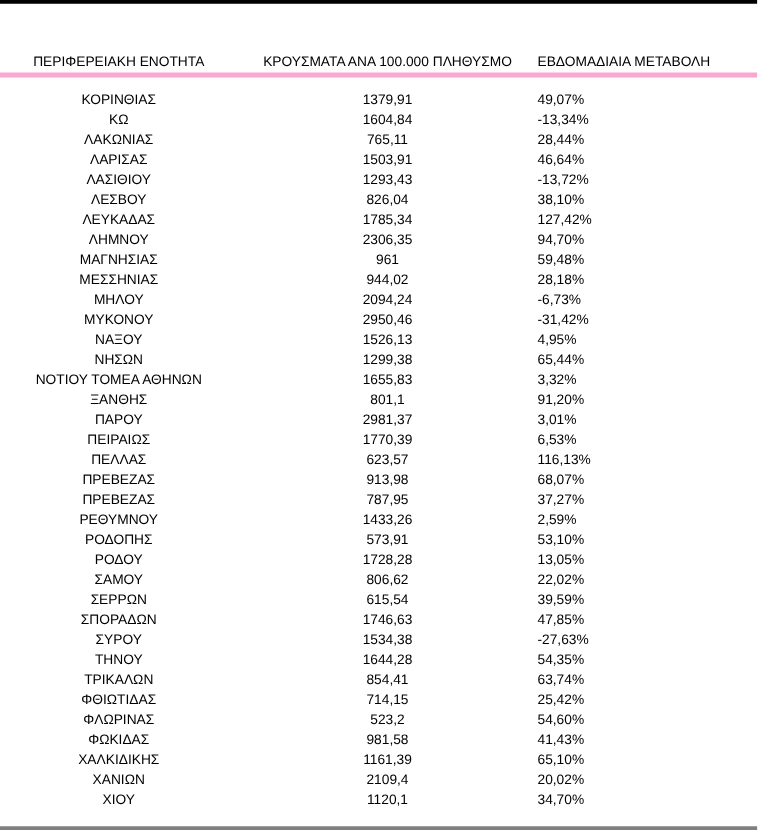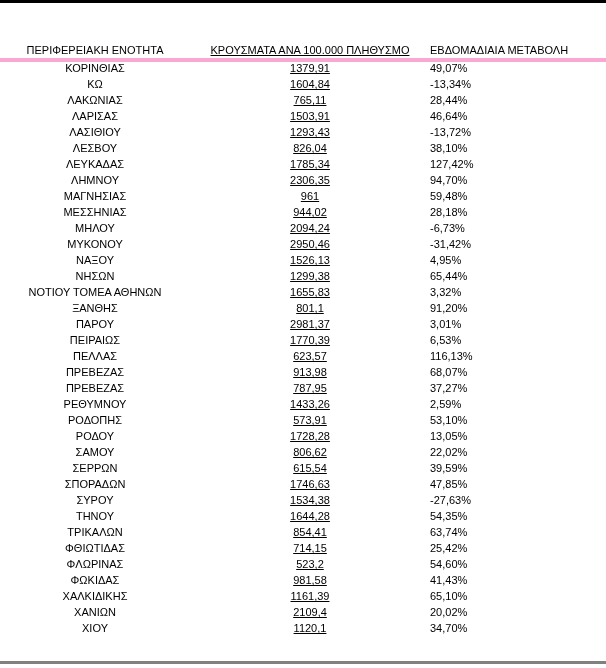--- a/index.html
+++ b/index.html
@@ -31,39 +31,38 @@
     left: 0;
     width: 100%;
     height: 16px;
     display: flex;
     align-items: center;
     border-bottom: 4px solid #f9a8d4;
     box-sizing: content-box;
   }
   .rows {
     position: absolute;
-    top: 60px;
+    top: 72px;
     left: 0;
     width: 100%;
   }
   .row {
     display: flex;
     height: 16px;
     align-items: center;
   }
   .col-region {
     width: 190px;
     text-align: center;
     white-space: nowrap;
   }
   .col-cases {
     width: 240px;
     text-align: center;
     white-space: nowrap;
-    text-decoration: underline;
   }
   .col-change {
     flex: 1;
     text-align: left;
     white-space: nowrap;
   }
   .bottom-rule {
     position: absolute;
     top: 661px;
     left: 0;

